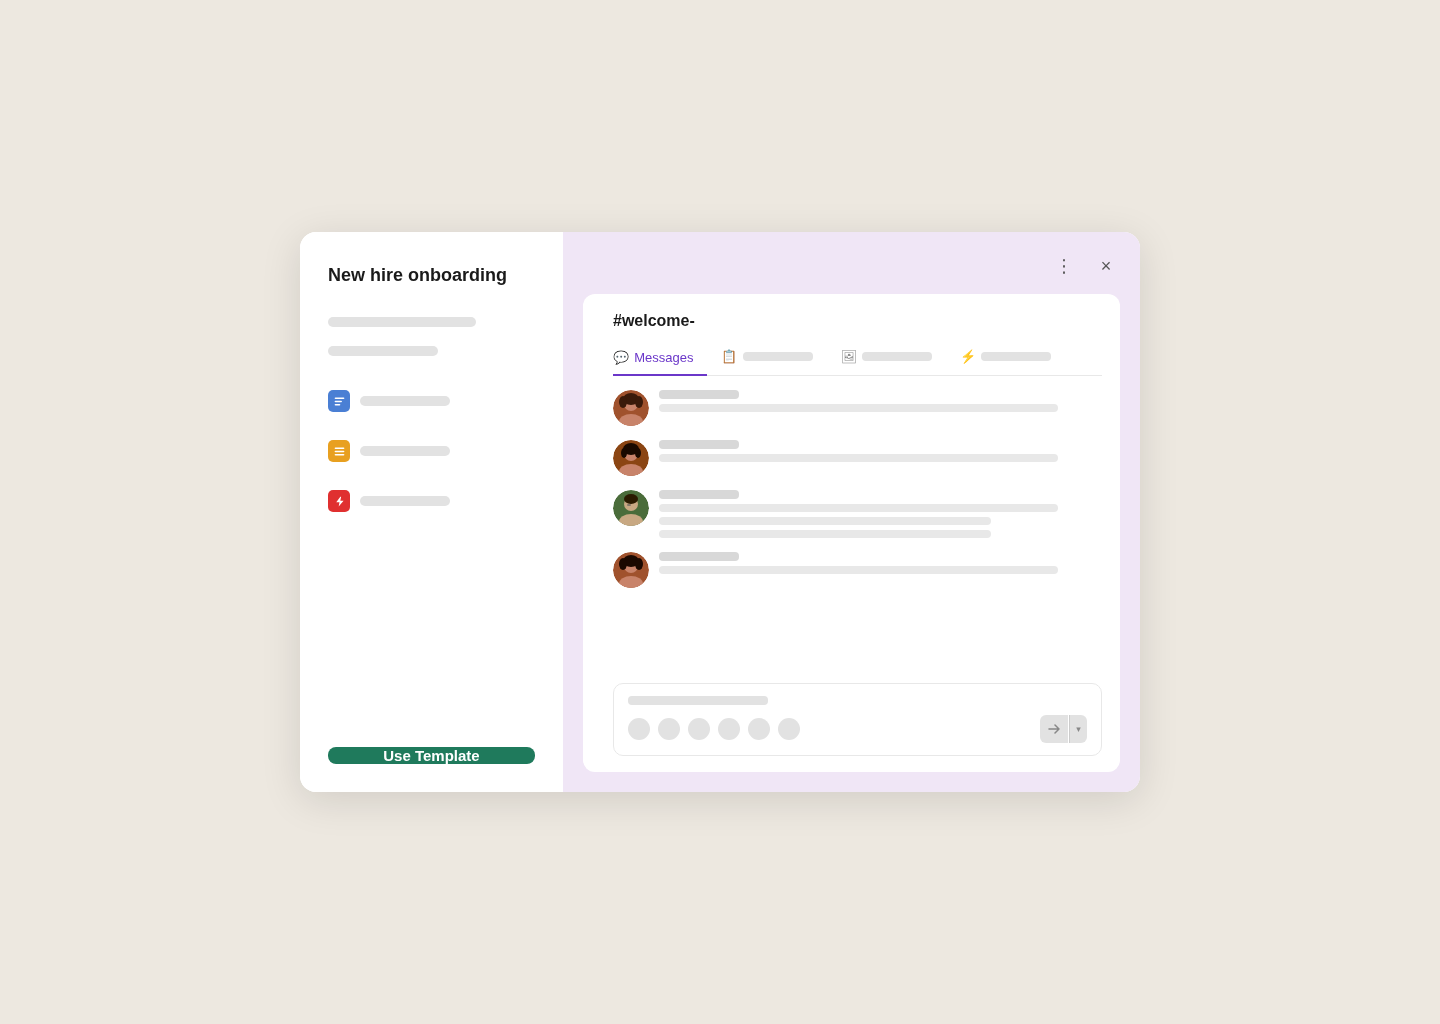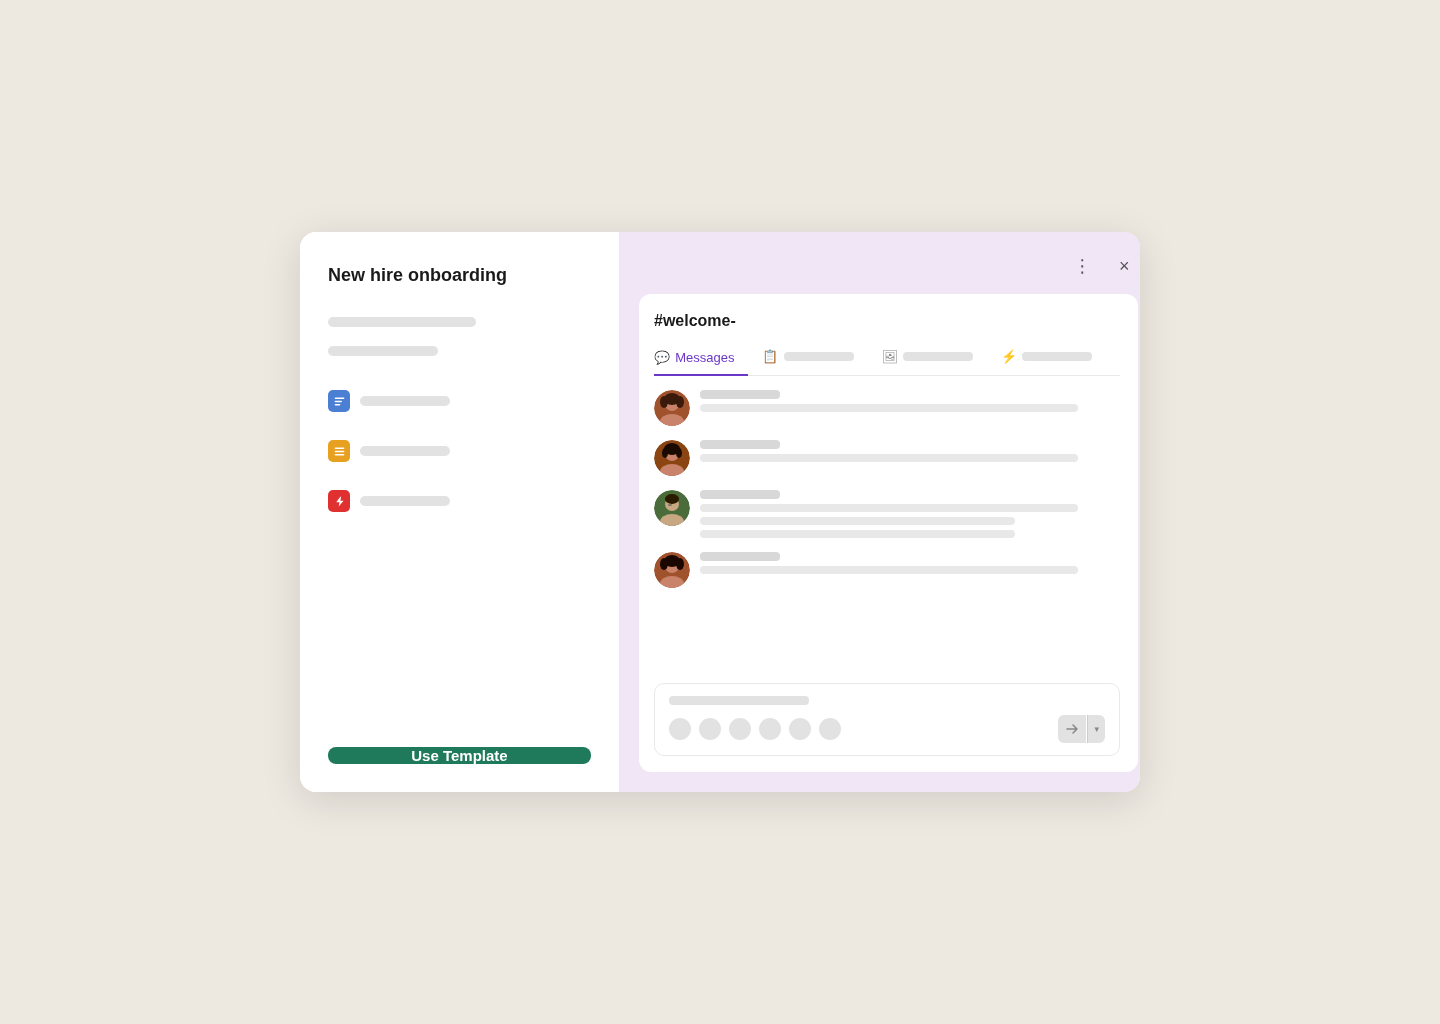--- a/index.html
+++ b/index.html
@@ -19,21 +19,21 @@
       min-height: 560px;
       background: #fff;
       border-radius: 16px;
       display: flex;
       overflow: hidden;
       box-shadow: 0 8px 40px rgba(0,0,0,0.12);
     }
 
     
     .left-panel {
-      width: 319px;
+      width: 263px;
       background: #fff;
       padding: 32px 28px 28px 28px;
       display: flex;
       flex-direction: column;
       flex-shrink: 0;
       gap: 12px;
     }
 
     .panel-title {
       font-size: 18px;
@@ -133,21 +133,21 @@
       align-items: center;
       justify-content: center;
       width: 28px;
       height: 28px;
     }
 
     
     .channel-card {
       background: #fff;
       border-radius: 12px;
-      padding: 18px 18px 16px 15px;
+      padding: 18px 18px 16px 30px;
       flex: 1;
       display: flex;
       flex-direction: column;
       overflow: hidden;
     }
 
     .channel-name {
       font-size: 16px;
       font-weight: 600;
       color: #1a1a1a;

